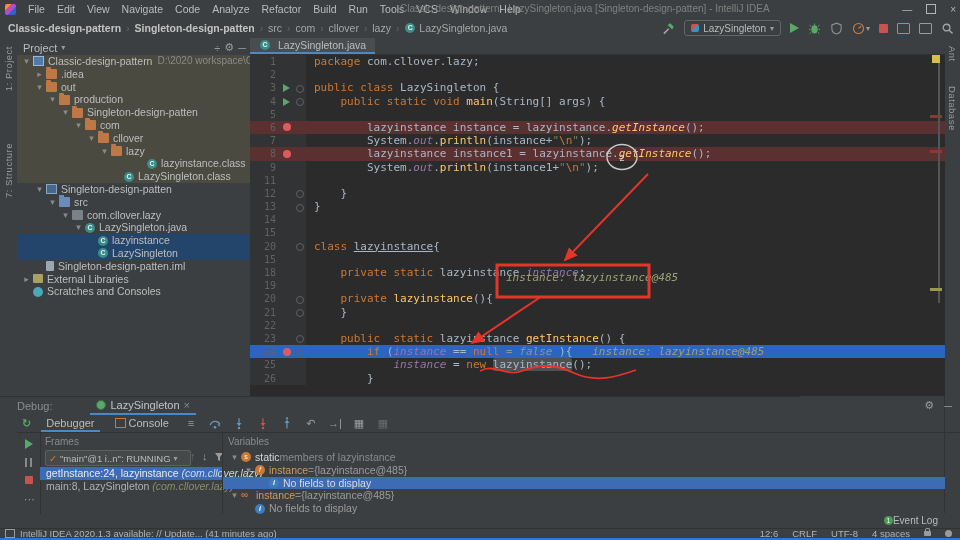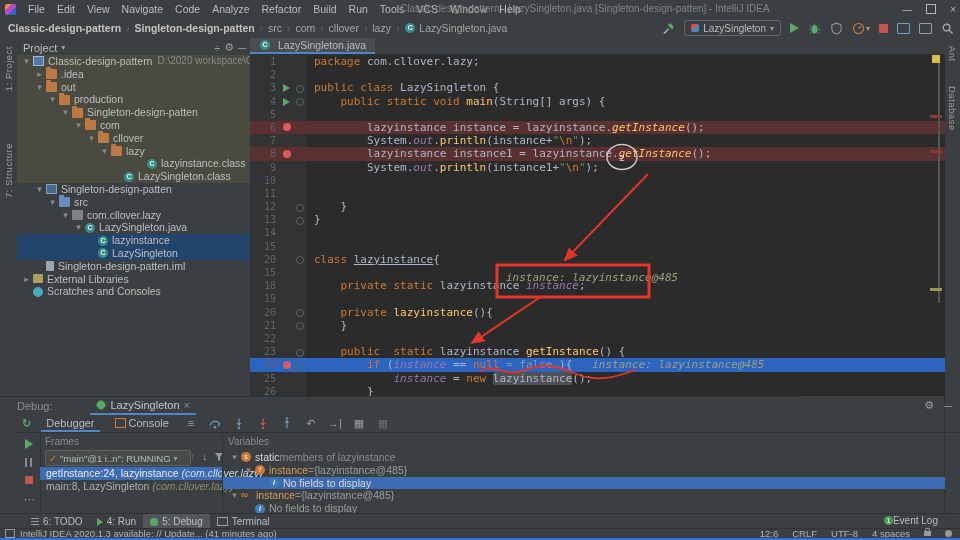--- a/index.html
+++ b/index.html
@@ -80,21 +80,21 @@
   .gfold{position:absolute;left:46px;top:3.5px;width:6px;height:6px;border:1px solid #5e6163;border-radius:50%;}
   .ct{display:inline-block;padding-left:64px;}
   .seg-kw{color:#cc7832;}
   .seg-pl{color:#a9b7c6;}
   .seg-mth{color:#ffc66b;}
   .seg-mthi{color:#ffc66b;font-style:italic;}
   .seg-fldi{color:#9876aa;font-style:italic;}
   .seg-str{color:#6a8759;}
   .seg-esc{color:#cc7832;}
   .seg-hint{color:#9ba178;font-style:italic;}
-  .seg-dim{color:#8a93a5;}
+  .seg-dim{color:#8a93a5;font-style:italic;}
   .seg-und{color:#a9b7c6;text-decoration:underline;}
   .seg-box{color:#a9b7c6;background:#4e5254;border-radius:2px;}
   #hint18{position:absolute;left:256px;top:233px;font-family:"DejaVu Sans Mono",monospace;font-size:11px;font-style:italic;color:#9ba178;}
   #anno{position:absolute;left:0;top:0;pointer-events:none;}
   
   .stripe-thumb{position:absolute;left:688px;top:20px;width:2px;height:245px;background:#535658;}
   .mark{position:absolute;width:12px;height:3px;left:680px;}
   
   #debug{left:0;top:396px;width:800px;height:117px;background:#3c3f41;border-top:1px solid #323232;}
   #dbghead{position:absolute;left:17px;top:0;width:943px;height:17px;display:flex;align-items:center;}
@@ -370,21 +370,20 @@
     <div id="code">
         <div class="cl"><span class="lg"><span class="ln">1</span></span><span class="ct"><span class="seg-kw">package</span><span class="seg-pl"> com.cllover.lazy;</span></span></div>
         <div class="cl"><span class="lg"><span class="ln">2</span></span><span class="ct"></span></div>
         <div class="cl"><span class="lg"><span class="ln">3</span><span class="grun"></span><span class="gfold"></span></span><span class="ct"><span class="seg-kw">public class</span><span class="seg-pl"> LazySingleton {</span></span></div>
         <div class="cl"><span class="lg"><span class="ln">4</span><span class="grun"></span><span class="gfold"></span></span><span class="ct"><span class="seg-kw">    public static void </span><span class="seg-mth">main</span><span class="seg-pl">(String[] args) {</span></span></div>
         <div class="cl"><span class="lg"><span class="ln">5</span></span><span class="ct"></span></div>
         <div class="cl bg-bp"><span class="lg"><span class="ln">6</span><span class="gbp"></span></span><span class="ct"><span class="seg-pl">        lazyinstance instance = lazyinstance.</span><span class="seg-mthi">getInstance</span><span class="seg-pl">();</span></span></div>
         <div class="cl"><span class="lg"><span class="ln">7</span></span><span class="ct"><span class="seg-pl">        System.</span><span class="seg-fldi">out</span><span class="seg-pl">.</span><span class="seg-mth">println</span><span class="seg-pl">(instance+</span><span class="seg-str">"</span><span class="seg-esc">\n</span><span class="seg-str">"</span><span class="seg-pl">);</span></span></div>
         <div class="cl bg-bp"><span class="lg"><span class="ln">8</span><span class="gbp"></span></span><span class="ct"><span class="seg-pl">        lazyinstance instance1 = lazyinstance.</span><span class="seg-mthi">getInstance</span><span class="seg-pl">();</span></span></div>
         <div class="cl"><span class="lg"><span class="ln">9</span></span><span class="ct"><span class="seg-pl">        System.</span><span class="seg-fldi">out</span><span class="seg-pl">.</span><span class="seg-mth">println</span><span class="seg-pl">(instance1+</span><span class="seg-str">"</span><span class="seg-esc">\n</span><span class="seg-str">"</span><span class="seg-pl">);</span></span></div>
-        <div class="cl"><span class="lg"><span class="ln">10</span></span><span class="ct"></span></div>
         <div class="cl"><span class="lg"><span class="ln">11</span></span><span class="ct"></span></div>
         <div class="cl"><span class="lg"><span class="ln">12</span><span class="gfold"></span></span><span class="ct"><span class="seg-pl">    }</span></span></div>
         <div class="cl"><span class="lg"><span class="ln">13</span><span class="gfold"></span></span><span class="ct"><span class="seg-pl">}</span></span></div>
         <div class="cl"><span class="lg"><span class="ln">14</span></span><span class="ct"></span></div>
         <div class="cl"><span class="lg"><span class="ln">15</span></span><span class="ct"></span></div>
         <div class="cl"><span class="lg"><span class="ln">20</span><span class="gfold"></span></span><span class="ct"><span class="seg-kw">class </span><span class="seg-und">lazyinstance</span><span class="seg-pl">{</span></span></div>
         <div class="cl"><span class="lg"><span class="ln">15</span></span><span class="ct"></span></div>
         <div class="cl"><span class="lg"><span class="ln">18</span></span><span class="ct"><span class="seg-kw">    private static </span><span class="seg-pl">lazyinstance </span><span class="seg-fldi">instance</span><span class="seg-pl">;</span></span></div>
         <div class="cl"><span class="lg"><span class="ln">19</span></span><span class="ct"></span></div>
         <div class="cl"><span class="lg"><span class="ln">20</span><span class="gfold"></span></span><span class="ct"><span class="seg-kw">    private </span><span class="seg-mth">lazyinstance</span><span class="seg-pl">(){</span></span></div>
@@ -524,41 +523,20 @@
           <div class="var-row" style="top: 69.2px;">
             <span style="width: 20px; display: inline-block;"></span>
             <span class="arr"></span>
             <span class="ic ic-info"></span>
             <span class="seg-gr">No fields to display</span>
           </div>
         </div>
     </div>
   </div>
 
-  <div id="toolbar2" class="abs">
-    <div style="width:24px"></div>
-    <div id="bbitems" style="display:flex;align-items:center">
-        <span class="bb-item">
-          <span class="mi mi-todo"></span>
-          <span>6: TODO</span>
-        </span>
-        <span class="bb-item">
-          <span class="mi mi-run"></span>
-          <span>4: Run</span>
-        </span>
-        <span class="bb-item active">
-          <span class="mi mi-debug"></span>
-          <span>5: Debug</span>
-        </span>
-        <span class="bb-item">
-          <span class="mi mi-terminal"></span>
-          <span>Terminal</span>
-        </span>
-      </div>
-  </div>
   <div id="eventlog">
     <span class="greenct">1</span>
     <span>Event Log</span>
   </div>
 
   <div id="statusbar" class="abs">
     <div id="statusmsg">IntelliJ IDEA 2020.1.3 available: // Update... (41 minutes ago)</div>
     <div id="statusR">
       <span>12:6</span>
       <span>CRLF</span>

